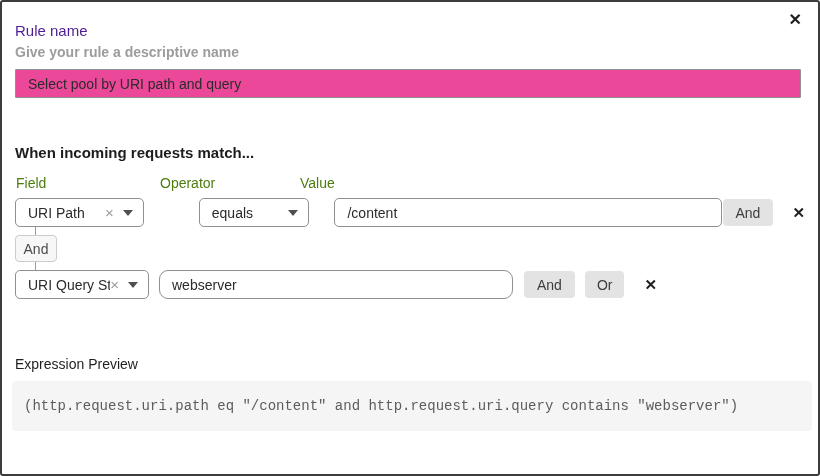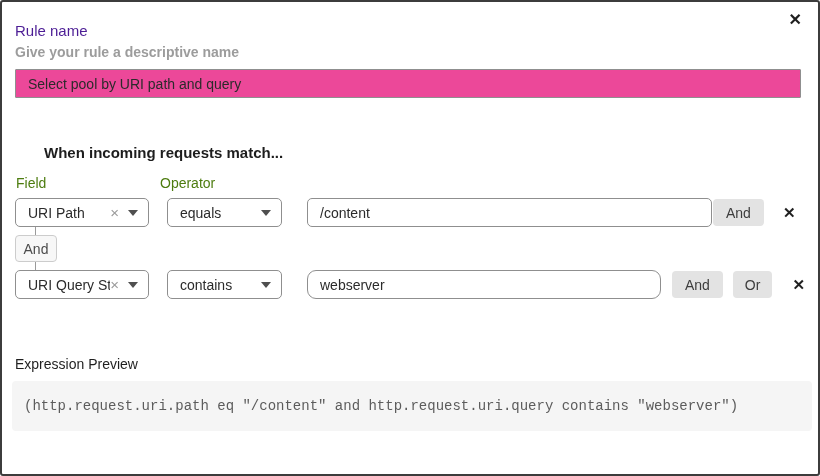--- a/index.html
+++ b/index.html
@@ -66,21 +66,20 @@
     outline: none;
     background: #ec4899;
   }
   
   .match-heading {
     margin-top: 46px;
     font-size: 15px;
     font-weight: 700;
     color: #1d1d1d;
     line-height: 18px;
-    margin-left: 29px;
   }
   .col-labels {
     display: flex;
     margin-top: 13px;
     font-size: 14px;
     color: #4d7c0f;
     line-height: 16px;
   }
   .col-label-field { width: 144px; padding-left: 1px; }
   .col-label-operator { width: 140px; padding-left: 1px; }
@@ -95,22 +94,22 @@
   .combo {
     height: 29px;
     border: 1px solid #8f8f8f;
     border-radius: 5px;
     background: #fff;
     display: flex;
     align-items: center;
     padding: 0 10px 0 12px;
     cursor: pointer;
   }
-  .combo-field { width: 134px; margin-right: 18px; }
-  .combo-operator { width: 115px; margin-right: 25px; }
+  .combo-field { width: 134px; margin-right: 10px; }
+  .combo-operator { width: 115px; margin-right: 25px; margin-left: 45px; }
   .combo-text {
     flex: 1;
     font-size: 14px;
     color: #2b2b2b;
     white-space: nowrap;
     overflow: hidden;
   }
   .combo-clear {
     font-size: 15px;
     color: #9b9b9b;
@@ -225,20 +224,21 @@
 
     <div class="rule-name-label">Rule name</div>
     <div class="rule-name-helper">Give your rule a descriptive name</div>
     <input class="rule-name-input" type="text" value="Select pool by URI path and query" style="">
 
     <div class="match-heading">When incoming requests match...</div>
 
     <div class="col-labels">
       <div class="col-label-field">Field</div>
       <div class="col-label-operator">Operator</div>
+      <div class="col-label-value">Value</div>
     </div>
 
     <div class="builder-row">
       <div class="combo combo-field">
         <span class="combo-text">URI Path</span>
         <span class="combo-clear">×</span>
         <span class="caret"></span>
       </div>
       <div class="combo combo-operator">
         <span class="combo-text">equals</span>
@@ -252,24 +252,20 @@
     <div class="connector-line"></div>
     <div class="connector-chip">And</div>
     <div class="connector-line"></div>
 
     <div class="builder-row row2">
       <div class="combo combo-field">
         <span class="combo-text">URI Query St...</span>
         <span class="combo-clear">×</span>
         <span class="caret"></span>
       </div>
-      <div class="combo combo-operator">
-        <span class="combo-text">contains</span>
-        <span class="caret"></span>
-      </div>
       <input class="value-input value-2" type="text" value="webserver" style="">
       <button class="op-btn and-2">And</button>
       <button class="op-btn or-2">Or</button>
       <span class="remove-x">✕</span>
     </div>
 
     <div class="preview-header">
       <span class="preview-label">Expression Preview</span>
     </div>
     <div class="code-box">

